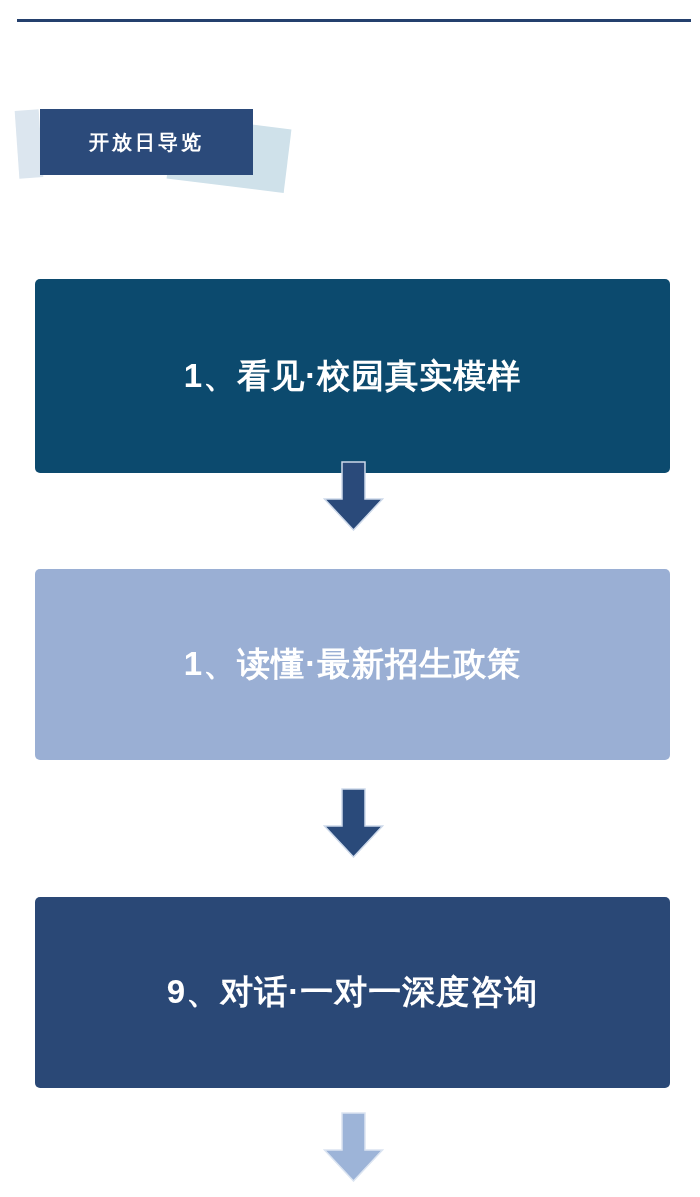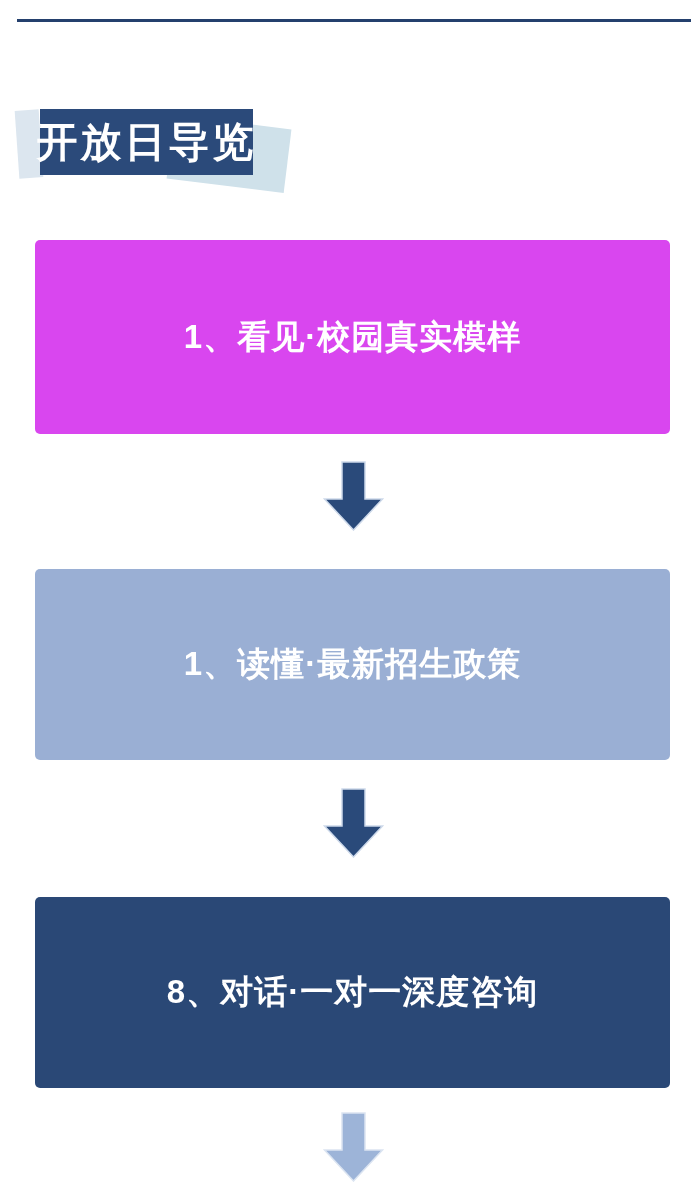--- a/index.html
+++ b/index.html
@@ -36,21 +36,21 @@
   .section-badge {
     position: absolute;
     left: 40px; top: 109px;
     width: 213px; height: 66px;
     display: flex;
     align-items: center;
     justify-content: center;
   }
   .section-badge span {
     color: #ffffff;
-    font-size: 41px;
+    font-size: 20px;
     font-weight: bold;
     letter-spacing: 3px;
     white-space: nowrap;
   }
 
   
   .step {
     position: absolute;
     left: 35px;
     width: 635px;
@@ -90,42 +90,42 @@
   <div class="top-divider" style="background-color: rgb(36, 64, 109);"></div>
 
   <div class="badge-accent-left" style="background-color: rgb(220, 230, 239);"></div>
 
   <div class="badge-accent-right" style="background-color: rgb(207, 225, 234);"></div>
 
   <div class="section-badge" style="background-color: rgb(43, 74, 122);">
     <span style="color: rgb(255, 255, 255);">开放日导览</span>
   </div>
 
-  <div class="step step-1" style="background-color: #d946ef;">
+  <div class="step step-1" style="background-color: #0c4a6e; margin-top: 39px;">
     <span style="color: rgb(255, 255, 255);">1、看见·校园真实模样</span>
   </div>
 
   <div class="flow-arrow arrow-1">
     <svg viewBox="0 0 62 70" xmlns="http://www.w3.org/2000/svg">
       <polygon points="20,1 43,1 43,38 60.5,38 31.5,69 2.5,38 20,38" stroke-width="1.5" stroke-linejoin="miter" style="fill: rgb(42, 74, 122); stroke: rgb(205, 217, 234);"></polygon>
     </svg>
   </div>
 
   <div class="step step-2" style="background-color: rgb(154, 175, 212);">
     <span style="color: rgb(255, 255, 255);">1、读懂·最新招生政策</span>
   </div>
 
   <div class="flow-arrow arrow-2">
     <svg viewBox="0 0 62 70" xmlns="http://www.w3.org/2000/svg">
       <polygon points="20,1 43,1 43,38 60.5,38 31.5,69 2.5,38 20,38" stroke-width="1.5" stroke-linejoin="miter" style="fill: rgb(42, 74, 122); stroke: rgb(205, 217, 234);"></polygon>
     </svg>
   </div>
 
   <div class="step step-3" style="background-color: rgb(42, 72, 118);">
-    <span style="color: rgb(255, 255, 255);">8、对话·一对一深度咨询</span>
+    <span style="color: rgb(255, 255, 255);">9、对话·一对一深度咨询</span>
   </div>
 
   <div class="flow-arrow arrow-3">
     <svg viewBox="0 0 62 70" xmlns="http://www.w3.org/2000/svg">
       <polygon points="20,1 43,1 43,38 60.5,38 31.5,69 2.5,38 20,38" stroke-width="1.5" stroke-linejoin="miter" style="fill: rgb(157, 180, 216); stroke: rgb(219, 228, 241);"></polygon>
     </svg>
   </div>
 
 </div>
 

